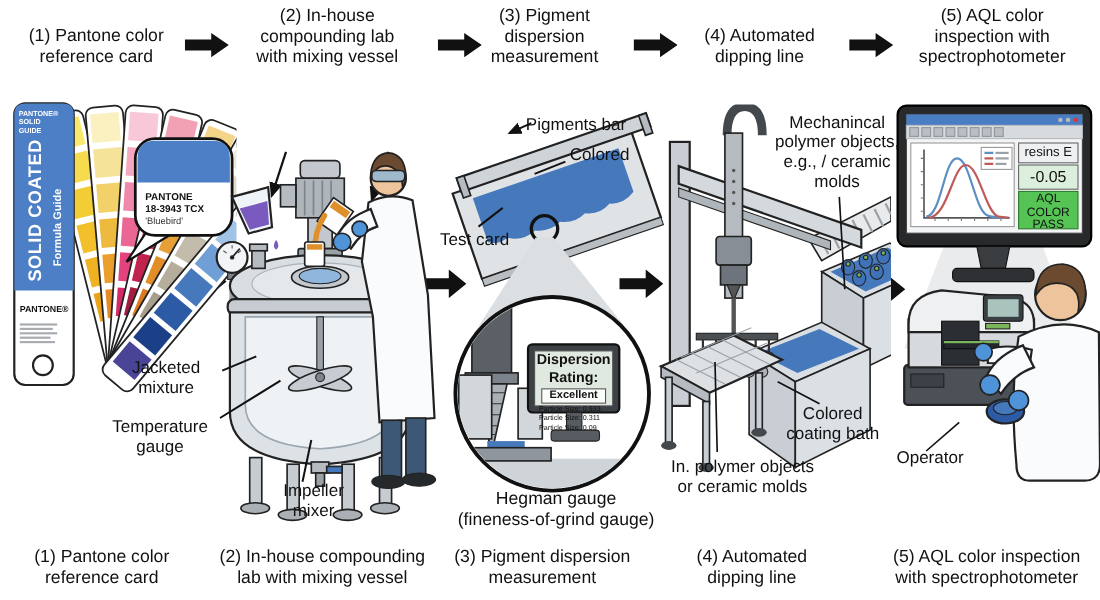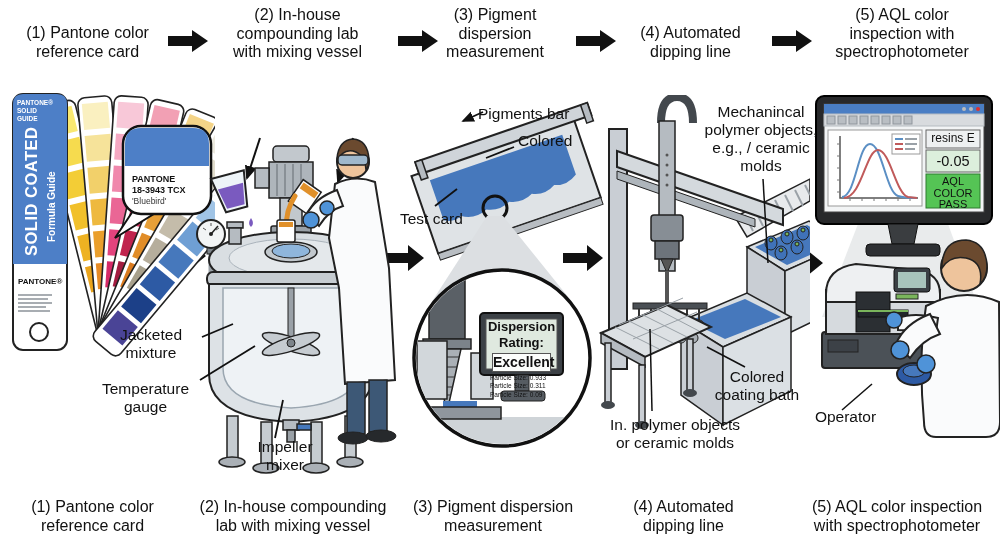--- a/index.html
+++ b/index.html
@@ -481,35 +481,37 @@
   <div class="lbl ann" style="left:105px;top:326px;width:92px">Jacketed
 mixture</div>
   <div class="lbl ann" style="left:88px;top:380px;width:115px">Temperature
 gauge</div>
   <div class="lbl ann" style="left:235px;top:438px;width:100px">Impeller
 mixer</div>
 
   <div class="lbl ann left" style="left:478px;top:105px;width:120px">Pigments bar</div>
   <div class="lbl ann left" style="left:518px;top:132px;width:90px">Colored</div>
   <div class="lbl ann left" style="left:400px;top:210px;width:70px">Test card</div>
+  <div class="lbl cap" style="left:398px;top:445px;width:215px">Hegman gauge
+(fineness-of-grind gauge)</div>
 
   <div class="lbl ann" style="left:692px;top:103px;width:138px">Mechanincal
 polymer objects,
 e.g., / ceramic
 molds</div>
   <div class="lbl ann" style="left:698px;top:368px;width:118px">Colored
 coating bath</div>
   <div class="lbl ann" style="left:583px;top:416px;width:184px">In. polymer objects
 or ceramic molds</div>
 
   <div class="lbl ann" style="left:798px;top:408px;width:95px">Operator</div>
 
   <div class="ov" style="left:486px;top:319px;width:71px;height:50px;text-align:center">
     <div style="font-size:13px;font-weight:bold;line-height:1.25">Dispersion Rating:</div>
-    <div style="font-size:14px;font-weight:bold;border:1px solid #555;background:#fbfdfb;margin:1px 6px 2px 6px;line-height:1.25">Excellent</div>
+    <div style="font-size:10px;font-weight:bold;border:1px solid #555;background:#fbfdfb;margin:1px 6px 2px 6px;line-height:1.25">Excellent</div>
     <div style="font-size:6.5px;text-align:left;padding-left:4px;line-height:1.3">
       <div>Particle Size: 0.933</div>
       <div>Particle Size: 0.311</div>
       <div>Particle Size: 0.09</div>
     </div>
   </div>
 
   <div class="ov" style="left:926px;top:131px;width:54px;text-align:center;font-size:12px">resins E</div>
   <div class="ov" style="left:926px;top:153px;width:54px;text-align:center;font-size:14.5px">-0.05</div>
   <div class="ov" style="left:926px;top:176px;width:54px;text-align:center;font-size:11px;font-weight:normal;line-height:1.05;white-space:pre-line">AQL

